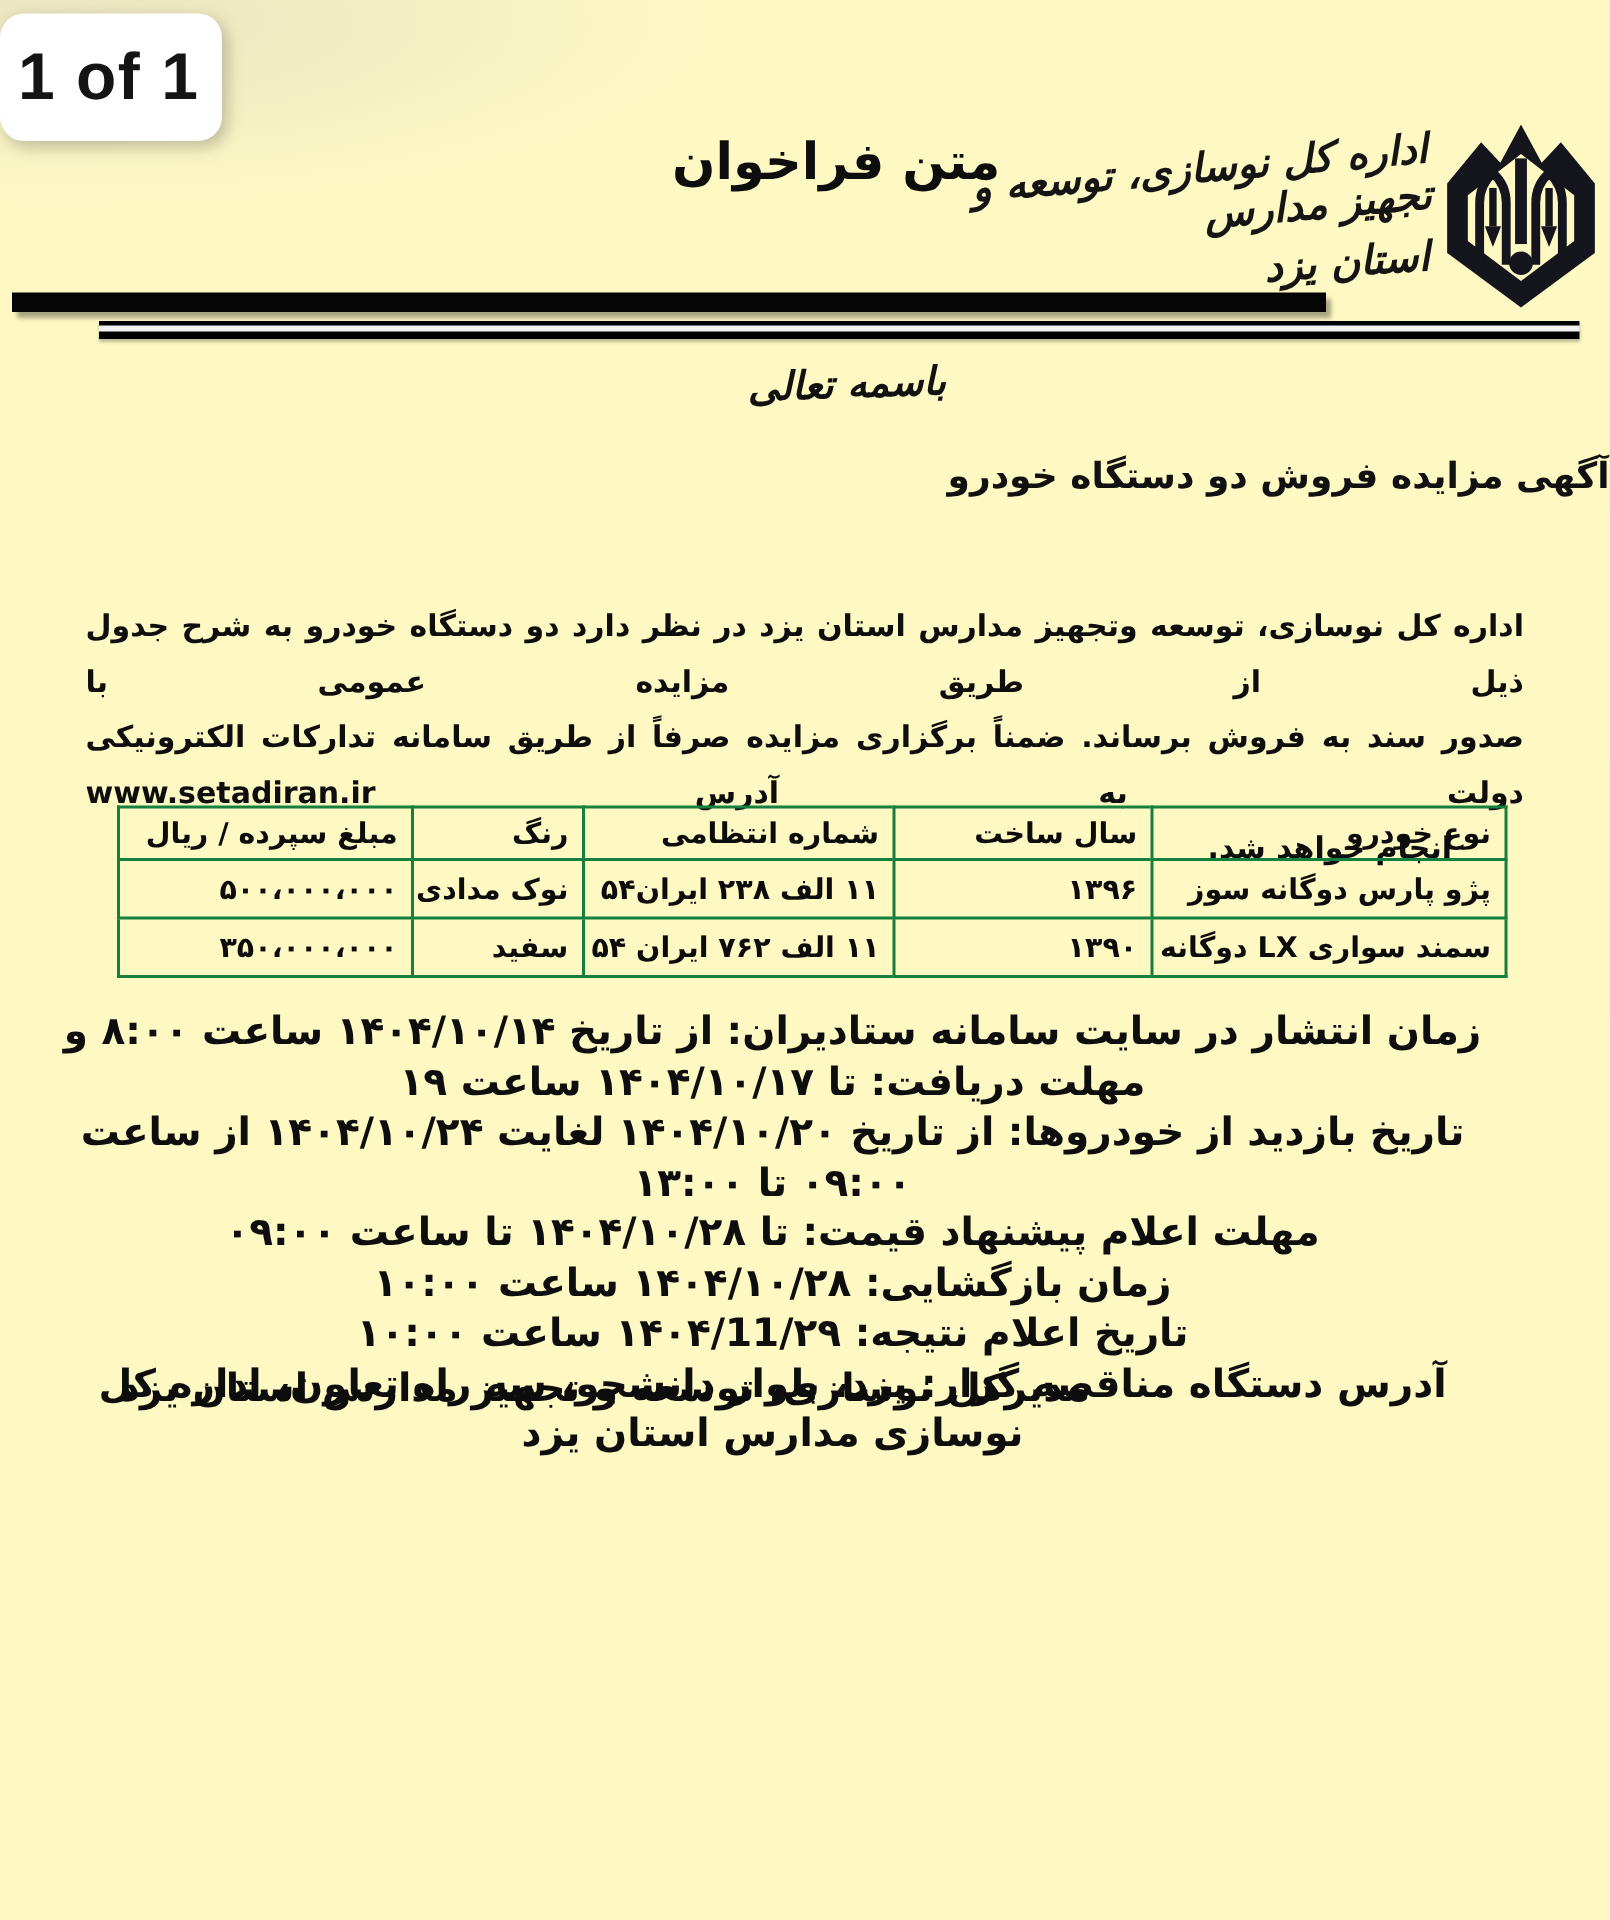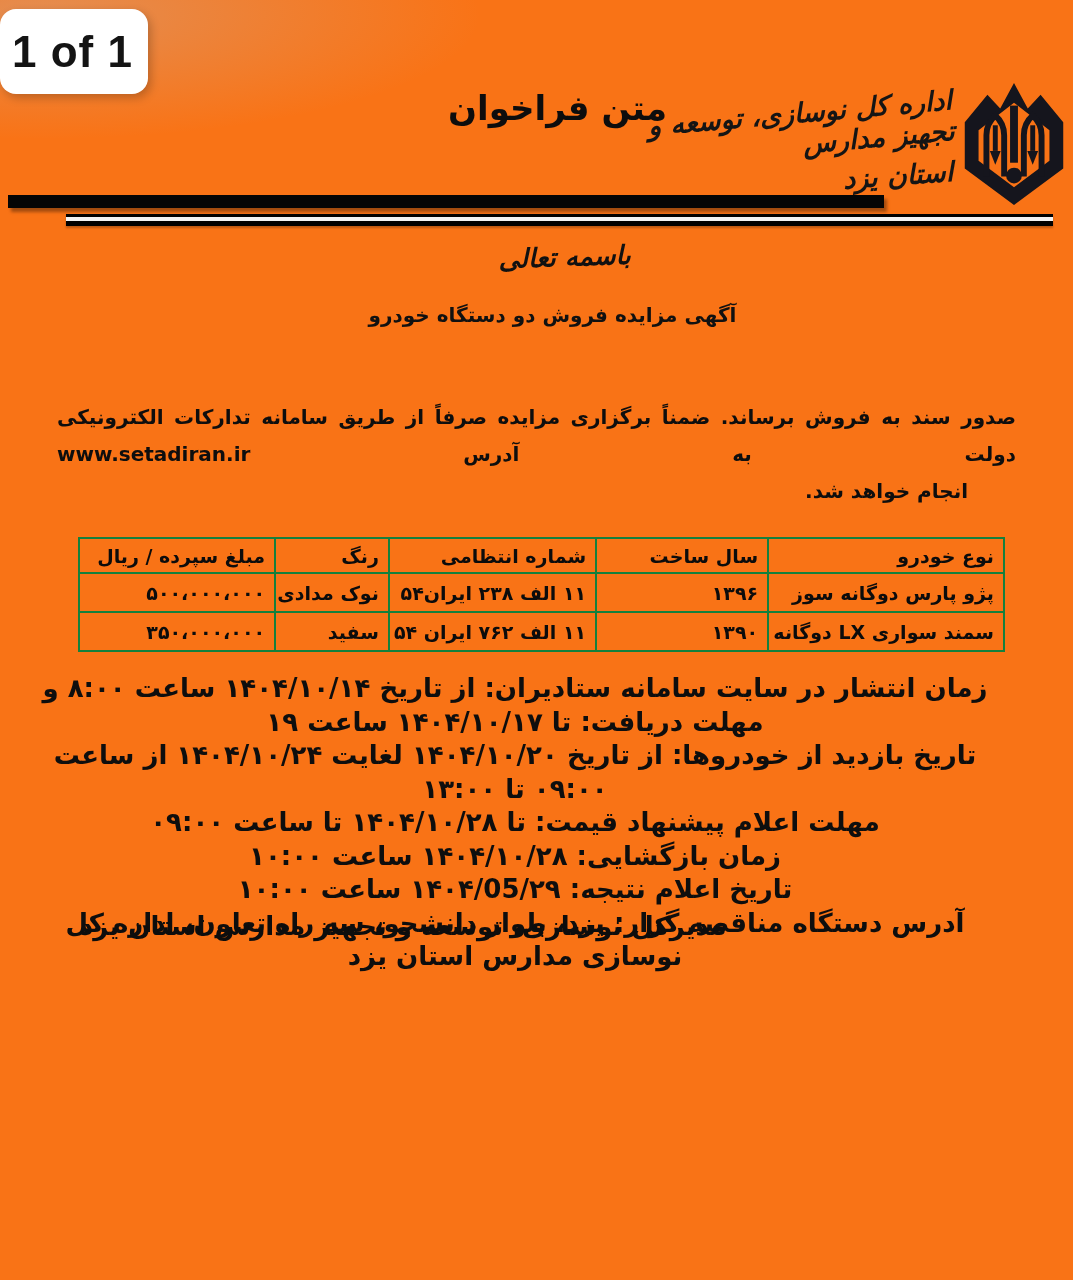--- a/index.html
+++ b/index.html
@@ -1,20 +1,20 @@
 <!DOCTYPE html>
 <html lang="fa"><head>
 <meta charset="utf-8">
 <style>
   html,body{margin:0;padding:0;background:#e9e9e9;}
   .page{
     position:relative;
     width:1073px;height:1280px;
     margin:0 auto;
-    background:#f97316;
+    background:#fef9c3;
     overflow:hidden;
     direction:rtl;
     font-family:"DejaVu Sans","Liberation Sans",sans-serif;
     color:#111;
   }
   .page::before{
     content:"";
     position:absolute;left:0;top:0;width:520px;height:150px;
     background:radial-gradient(ellipse at 8% 10%, rgba(190,190,190,.35), rgba(255,255,255,0) 65%);
     pointer-events:none;
@@ -57,23 +57,23 @@
     box-shadow:0 2px 2px rgba(0,0,0,.25);
   }
   
   .bismillah{
     position:absolute;top:243px;left:0;right:0;text-align:center;
     padding-left:56px;
     font-size:26px;font-weight:bold;font-style:italic;
     transform:rotate(-2deg);
   }
   .auction-title{
-    position:absolute;top:303px;left:0;right:0;text-align:center;
+    position:absolute;top:303px;left:0;right:0;text-align:right;
     padding-left:32px;
-    font-size:20px;font-weight:bold;
+    font-size:24px;font-weight:bold;
   }
   .paragraph{
     position:absolute;top:399px;right:57px;left:57px;
     font-size:20px;font-weight:bold;line-height:37px;color:#0e0e0e;
   }
   .pline{white-space:normal;}
   .pjust{text-align:justify;text-align-last:justify;}
   .pend{text-align:right;padding-right:48px;}
   
   table.cars{
@@ -130,20 +130,21 @@
   <div class="doc-heading">متن فراخوان</div>
 
   <div class="rule-thick"></div>
   <div class="rule-double"></div>
 
   <div class="bismillah">باسمه تعالی</div>
 
   <div class="auction-title">آگهی مزایده فروش دو دستگاه خودرو</div>
 
   <div class="paragraph">
+    <div class="pline pjust">اداره کل نوسازی، توسعه وتجهیز مدارس استان یزد در نظر دارد دو دستگاه خودرو به شرح جدول ذیل از طریق مزایده عمومی با</div>
     <div class="pline pjust">صدور سند به فروش برساند. ضمناً برگزاری مزایده صرفاً از طریق سامانه تدارکات الکترونیکی دولت به آدرس www.setadiran.ir</div>
     <div class="pline pend">انجام خواهد شد.</div>
   </div>
 
   <table class="cars" dir="rtl">
     <colgroup>
       <col style="width:25.5%">
         <col style="width:18.6%">
         <col style="width:22.4%">
         <col style="width:12.3%">
@@ -174,19 +175,19 @@
         <td>۳۵۰،۰۰۰،۰۰۰</td>
       </tr>
     </tbody>
   </table>
 
   <div class="details">
     <div>زمان انتشار در سایت سامانه ستادیران: از تاریخ ۱۴۰۴/۱۰/۱۴ ساعت ۸:۰۰ و مهلت دریافت: تا ۱۴۰۴/۱۰/۱۷ ساعت ۱۹</div>
     <div>تاریخ بازدید از خودروها: از تاریخ ۱۴۰۴/۱۰/۲۰ لغایت ۱۴۰۴/۱۰/۲۴ از ساعت ۰۹:۰۰ تا ۱۳:۰۰</div>
     <div>مهلت اعلام پیشنهاد قیمت: تا ۱۴۰۴/۱۰/۲۸ تا ساعت ۰۹:۰۰</div>
     <div>زمان بازگشایی: ۱۴۰۴/۱۰/۲۸ ساعت ۱۰:۰۰</div>
-    <div>تاریخ اعلام نتیجه: ۱۴۰۴/05/۲۹ ساعت ۱۰:۰۰</div>
+    <div>تاریخ اعلام نتیجه: ۱۴۰۴/11/۲۹ ساعت ۱۰:۰۰</div>
     <div>آدرس دستگاه مناقصه گزار: یزد، بلوار دانشجو، سه راه تعاون، اداره کل نوسازی مدارس استان یزد</div>
   </div>
 
   <div class="signature">مدیرکل نوسازی، توسعه و تجهیز مدارس استان یزد</div>
 
 </div>
 
 </body></html>

